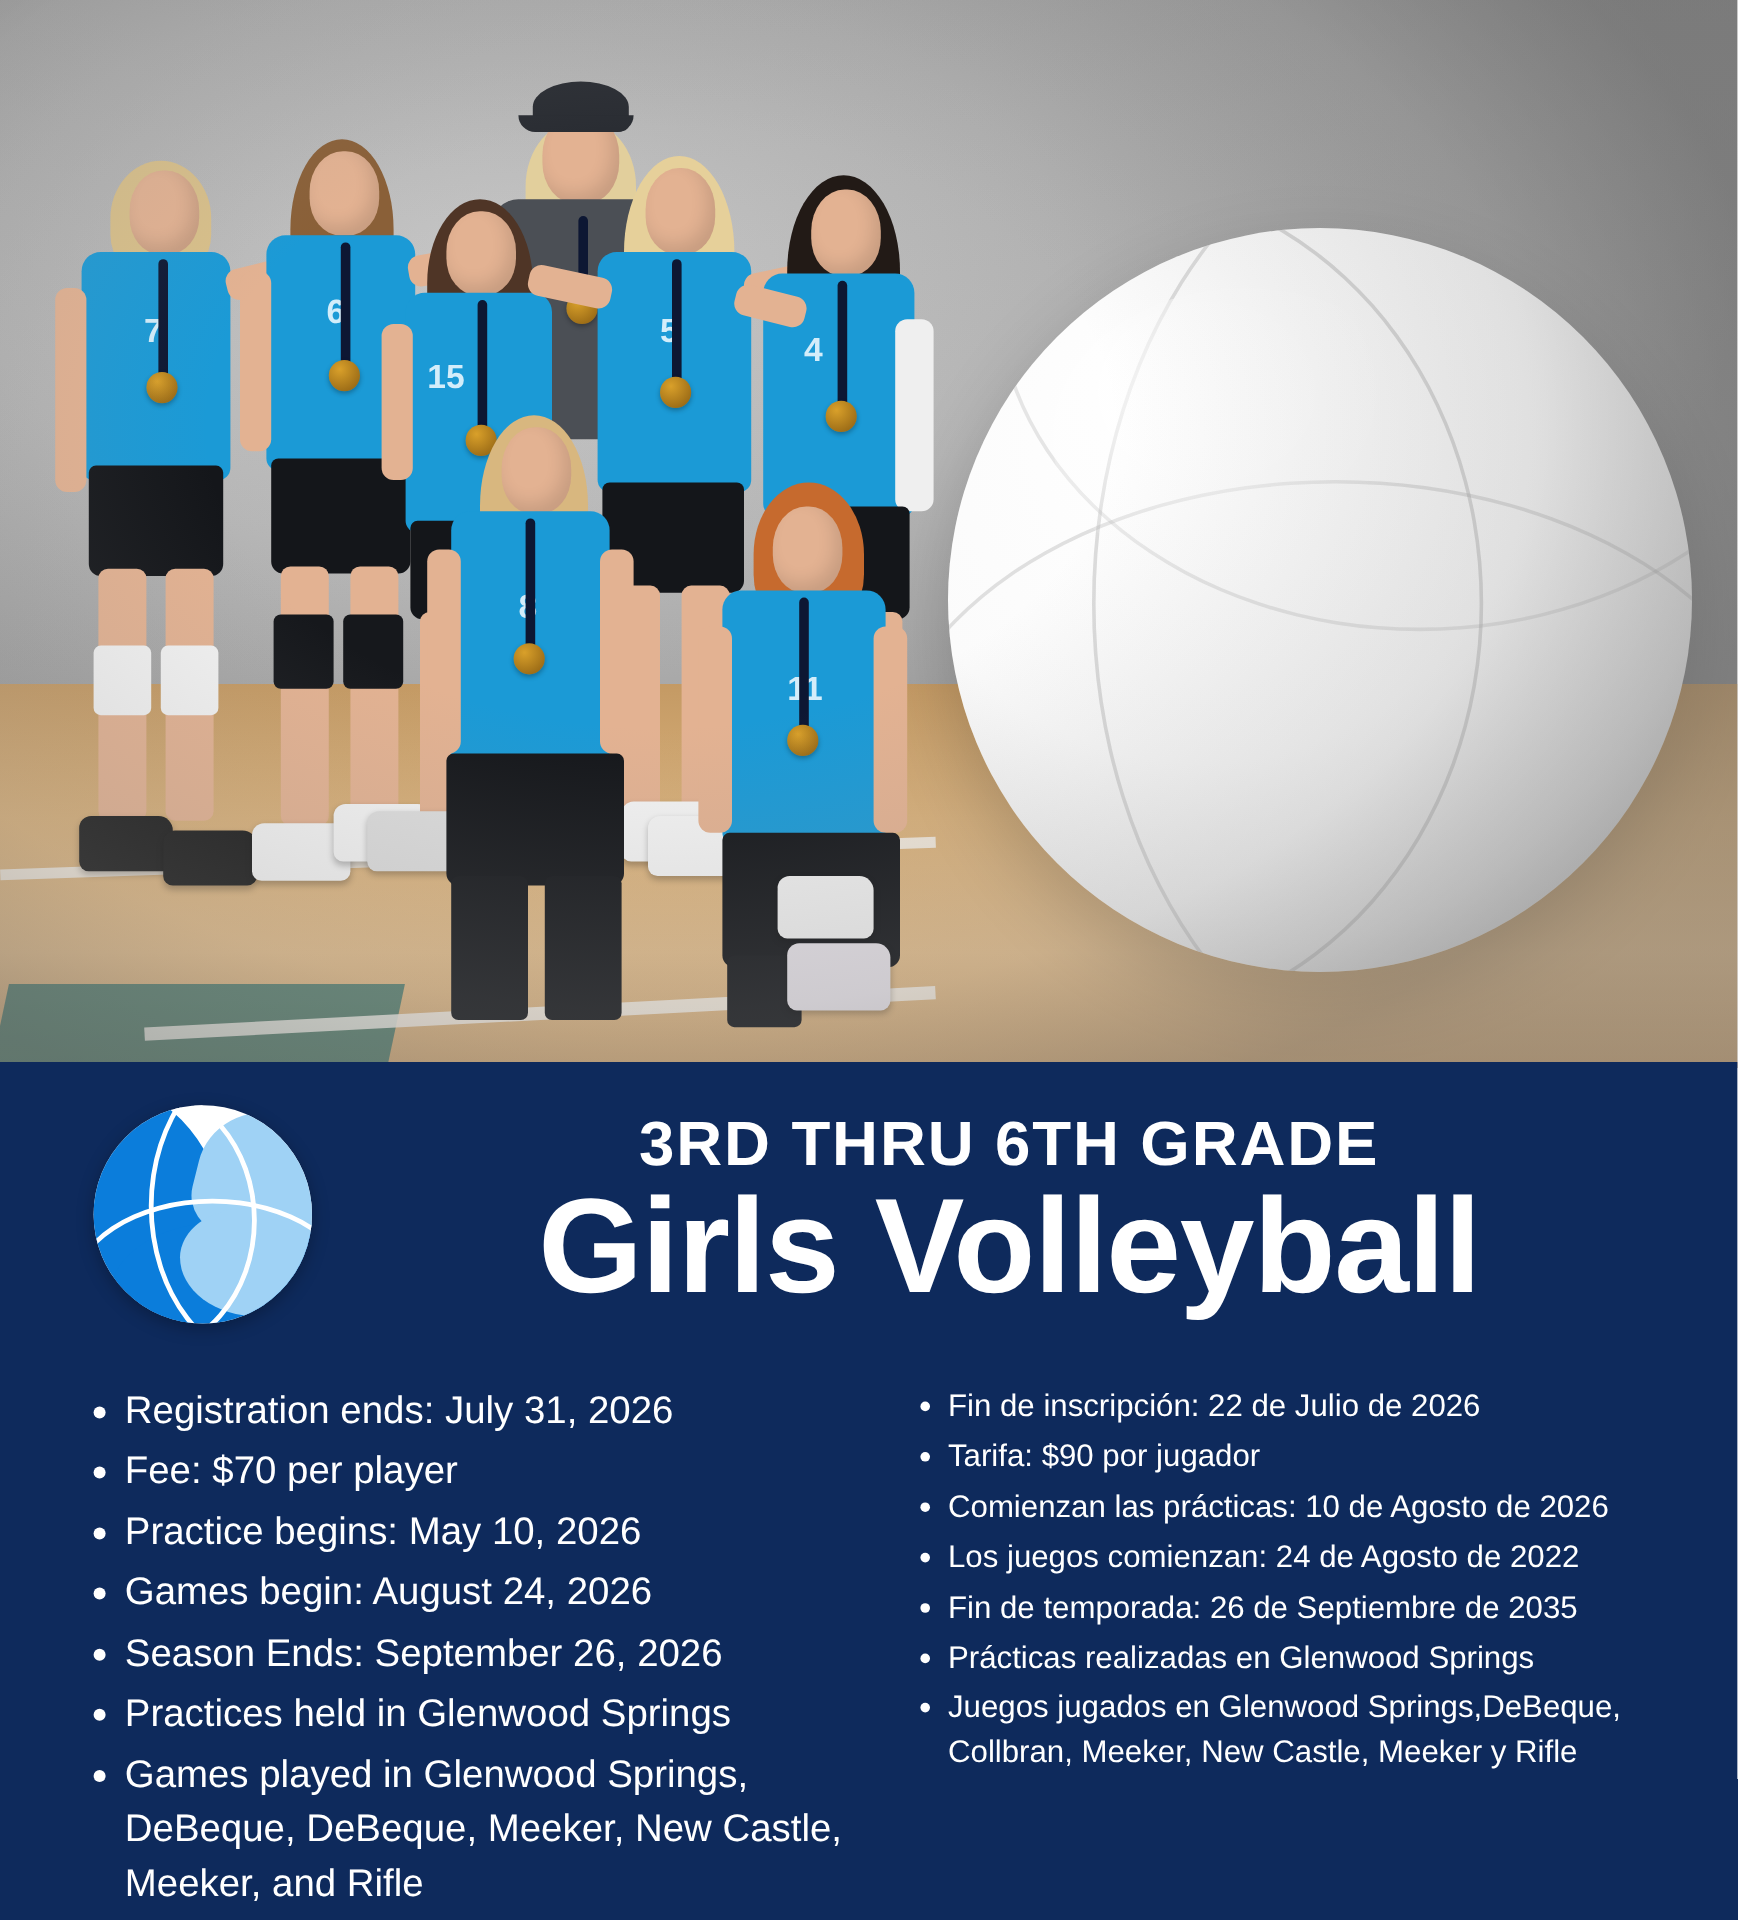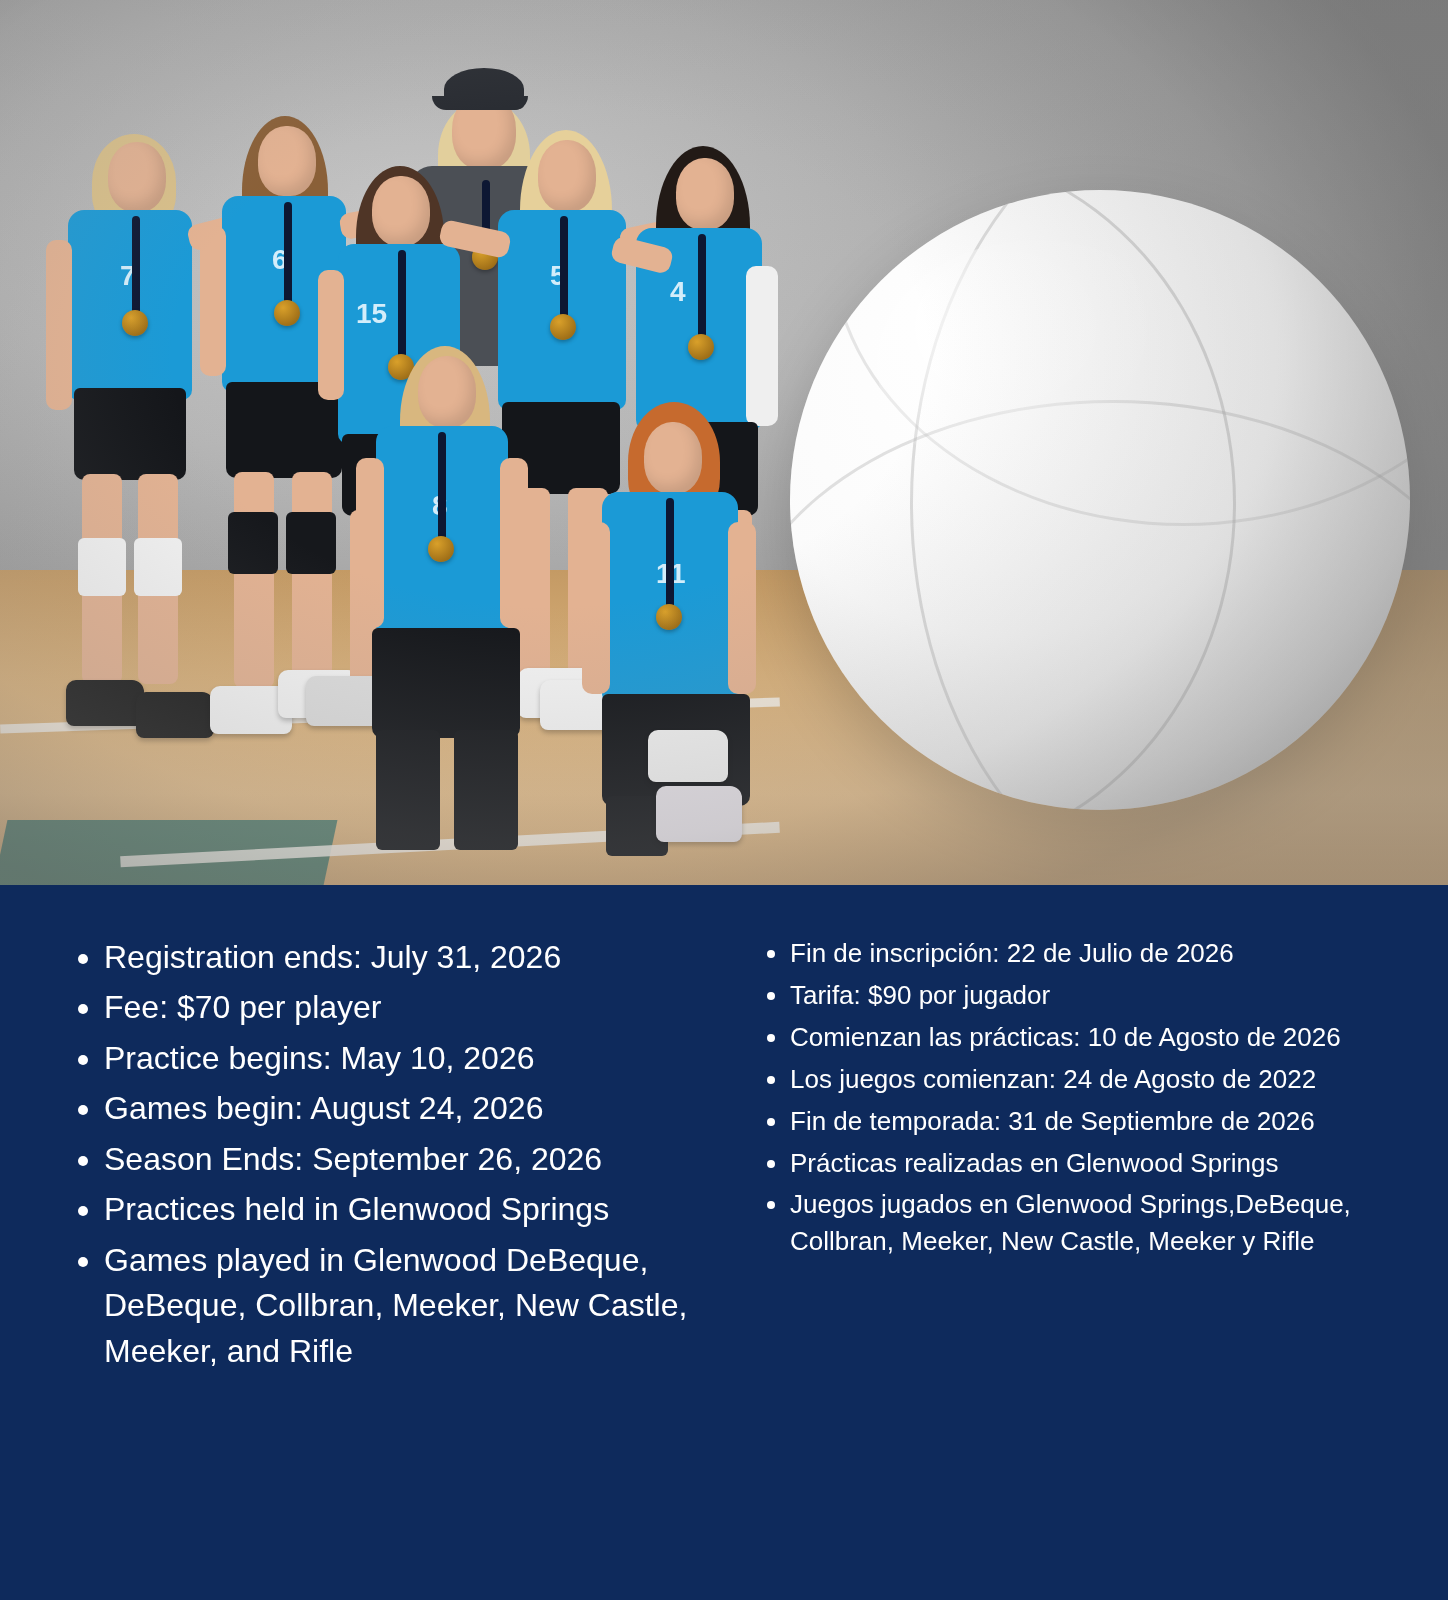--- a/index.html
+++ b/index.html
@@ -441,40 +441,55 @@
         <div class="shoe" style="left:636px; top:756px; width:86px; height:56px; background:#e4e0e6;"></div>
       </div>
 
     </div>
 
     <div class="photo-vignette"></div>
   </div>
 
   <div class="panel">
 
+    <div class="title-row">
+      <div class="logo-ball">
+        <div class="wedge-a"></div>
+        <div class="wedge-b"></div>
+        <div class="wedge-c"></div>
+        <div class="wedge-d"></div>
+        <div class="seamline sl1"></div>
+        <div class="seamline sl2"></div>
+        <div class="seamline sl3"></div>
+      </div>
+      <div class="titles">
+        <div class="kicker">3RD THRU 6TH GRADE</div>
+        <div class="main-title">Girls Volleyball</div>
+      </div>
+    </div>
 
     <div class="columns">
       <div class="col col-left">
         <ul class="bullets">
           <li>Registration ends: July 31, 2026</li>
           <li>Fee: $70 per player</li>
           <li>Practice begins: May 10, 2026</li>
           <li>Games begin:  August 24, 2026</li>
           <li>Season Ends: September 26, 2026</li>
           <li>Practices held in Glenwood Springs</li>
-          <li>Games played in Glenwood DeBeque, DeBeque, Collbran, Meeker, New Castle, Meeker, and Rifle</li>
+          <li>Games played in Glenwood Springs, DeBeque, DeBeque, Meeker, New Castle, Meeker, and Rifle</li>
         </ul>
       </div>
       <div class="col col-right">
         <ul class="bullets">
           <li>Fin de inscripción: 22 de Julio de 2026</li>
           <li>Tarifa: $90 por jugador</li>
           <li>Comienzan las prácticas: 10 de Agosto de 2026</li>
           <li>Los juegos comienzan:  24 de Agosto de 2022</li>
-          <li>Fin de temporada: 31 de Septiembre de 2026</li>
+          <li>Fin de temporada: 26 de Septiembre de 2035</li>
           <li>Prácticas realizadas en Glenwood Springs</li>
           <li>Juegos jugados en Glenwood Springs,DeBeque, Collbran, Meeker, New Castle, Meeker y Rifle</li>
         </ul>
       </div>
     </div>
 
   </div>
 </div>
 
 </body></html>

